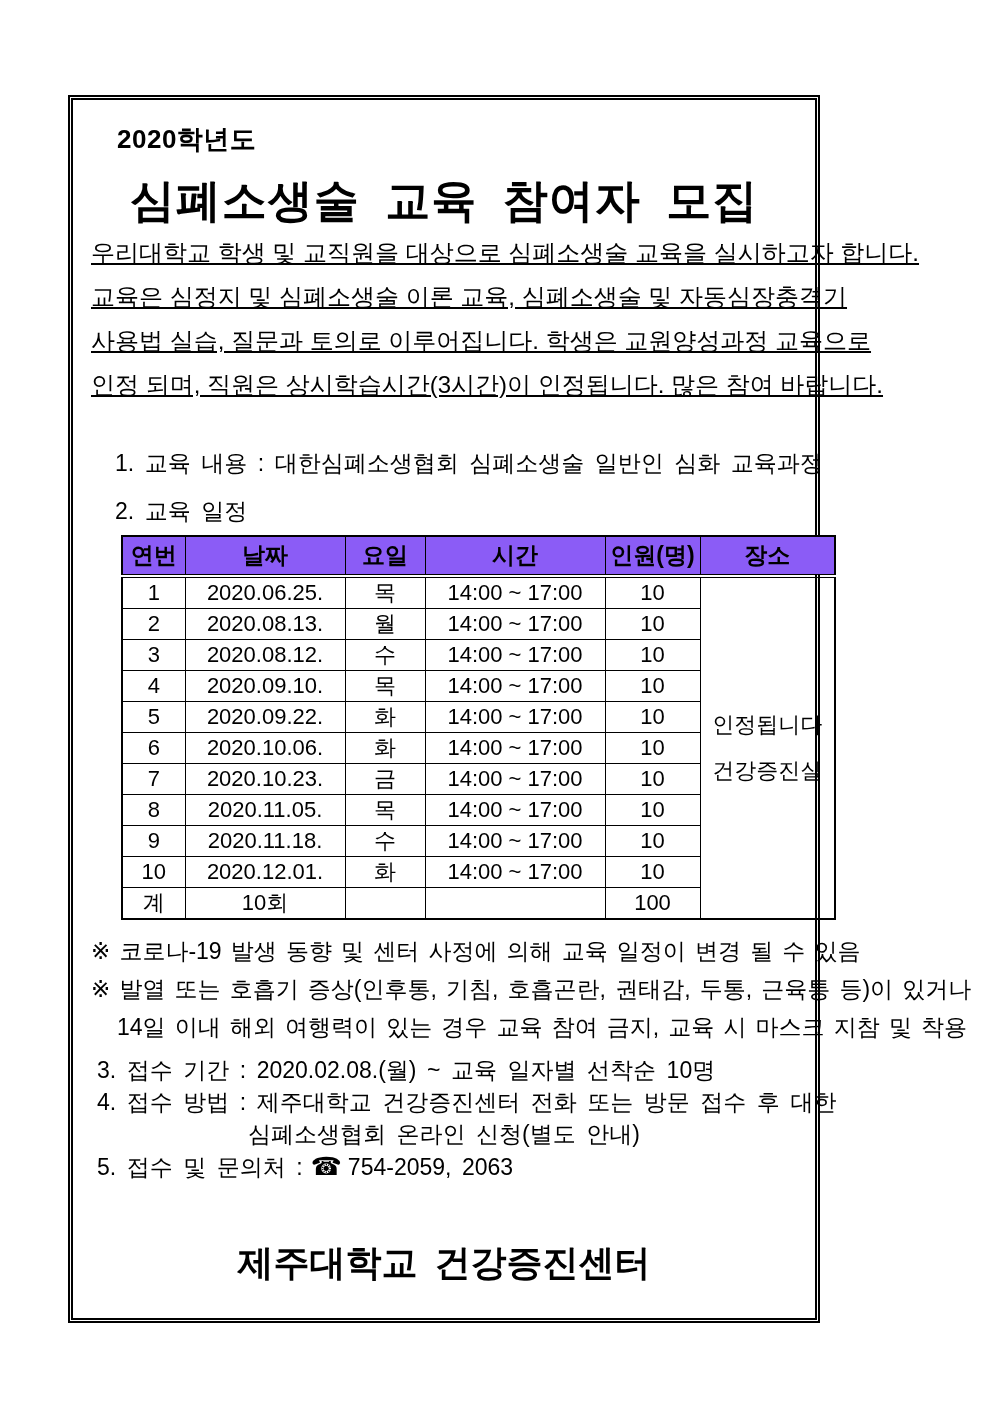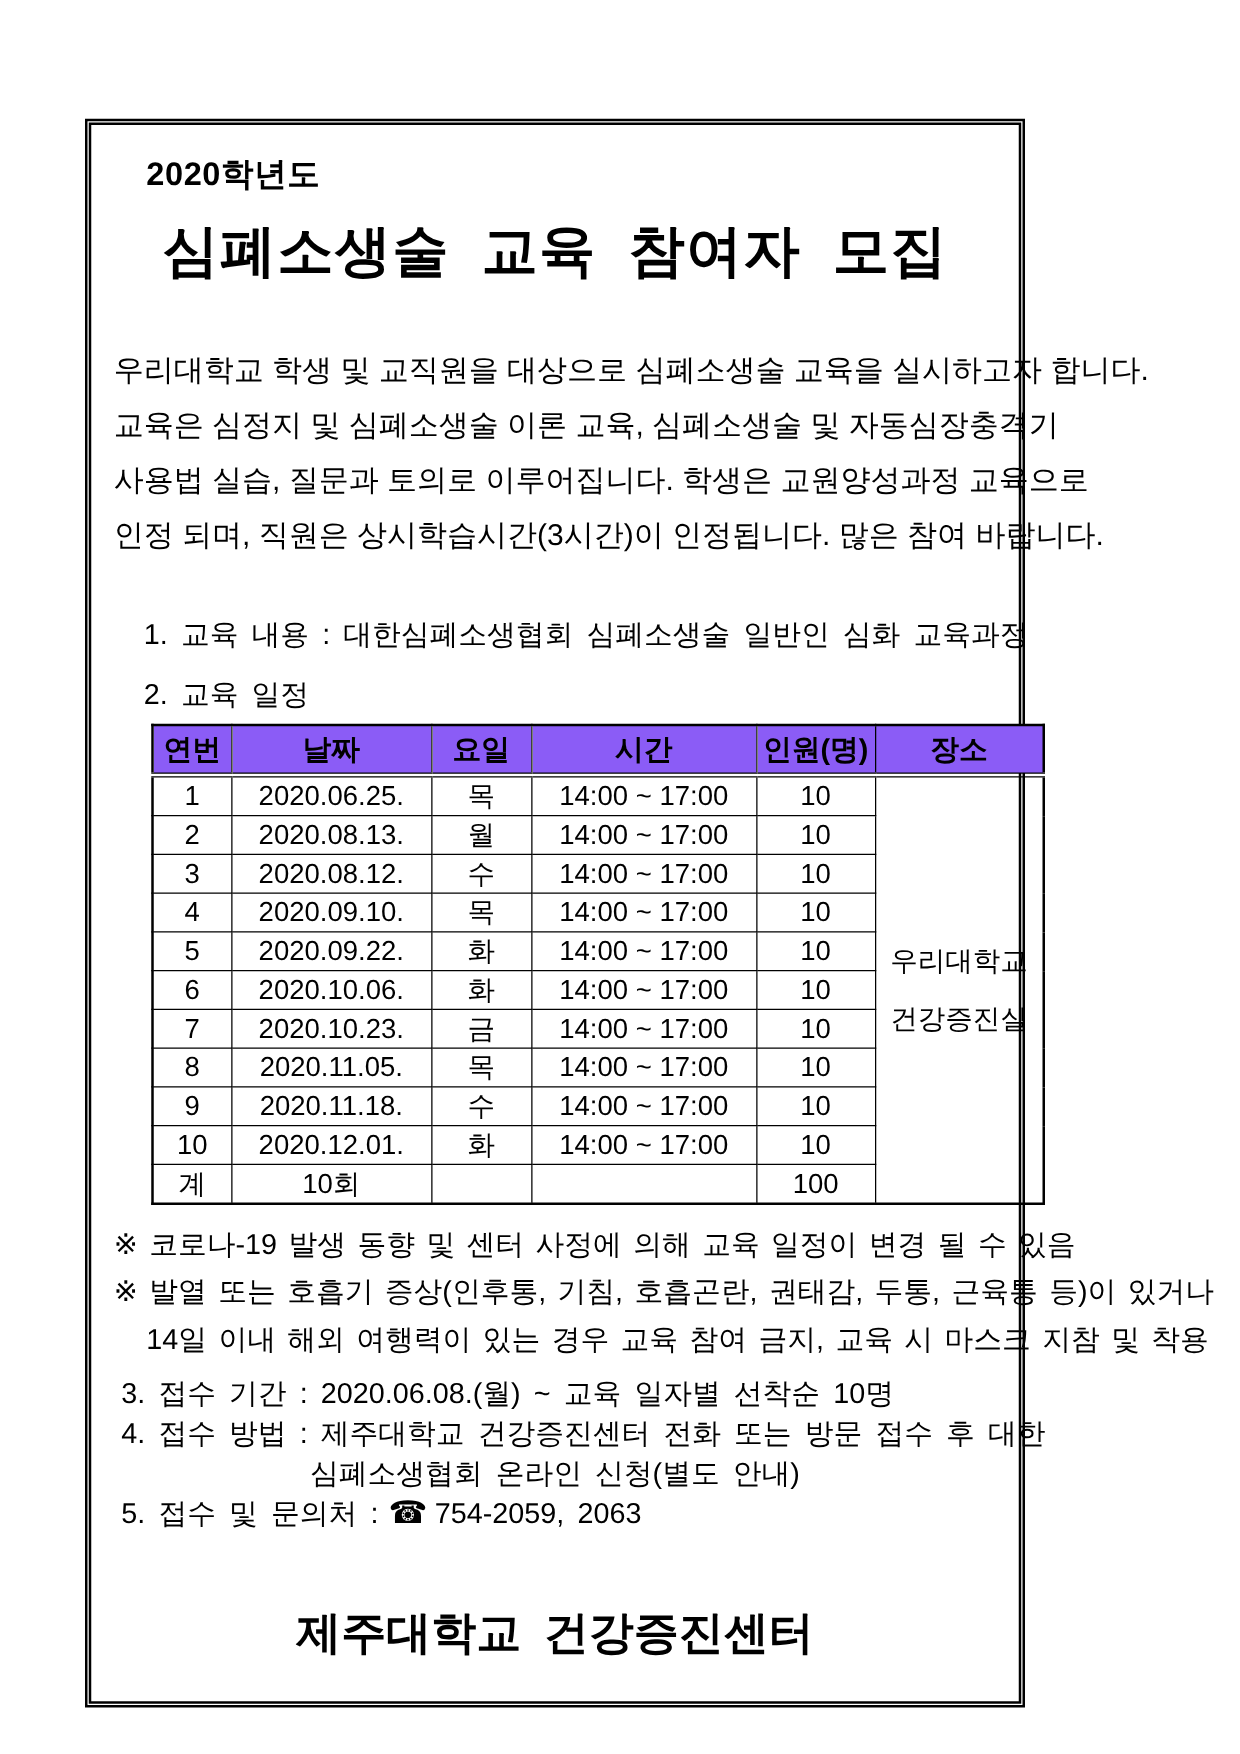--- a/index.html
+++ b/index.html
@@ -31,23 +31,23 @@
   }
   .doc-title {
     margin: 14px 0 0 0;
     text-align: center;
     font-size: 45px;
     font-weight: 700;
     letter-spacing: 1px;
     word-spacing: 12px;
   }
   .intro {
-    margin-top: 44px;
     font-size: 24px;
     line-height: 44px;
+    text-decoration: underline;
   }
   .intro-line {
     white-space: nowrap;
     text-align: justify;
     text-align-last: justify;
   }
   .list-item {
     font-size: 23px;
     line-height: 32px;
     white-space: nowrap;
@@ -111,20 +111,21 @@
   .phone-icon {
     font-size: 25px;
     margin: 0 6px 0 8px;
   }
   .footer-org {
     margin-top: 56px;
     text-align: center;
     font-size: 36px;
     font-weight: 700;
     word-spacing: 8px;
+    font-family: Liberation Serif, serif;
   }
 </style>
 </head>
 <body>
 
 <div class="sheet">
 
   <div class="school-year">2020학년도</div>
 
   <div class="doc-title">심폐소생술 교육 참여자 모집</div>
@@ -159,21 +160,21 @@
       </tr>
     </thead>
     <tbody>
       <tr>
         <td>1</td>
         <td>2020.06.25.</td>
         <td>목</td>
         <td>14:00 ~ 17:00</td>
         <td>10</td>
         <td class="loc-cell" rowspan="11">
-          <div>우리대학교</div>
+          <div>인정됩니다</div>
           <div>건강증진실</div>
         </td>
       </tr>
       <tr>
         <td>2</td>
         <td>2020.08.13.</td>
         <td>월</td>
         <td>14:00 ~ 17:00</td>
         <td>10</td>
       </tr>
@@ -243,21 +244,21 @@
     </tbody>
   </table>
 
   <div class="notes">
     <div class="note-line">※ 코로나-19 발생 동향 및 센터 사정에 의해 교육 일정이 변경 될 수 있음</div>
     <div class="note-line">※ 발열 또는 호흡기 증상(인후통, 기침, 호흡곤란, 권태감, 두통, 근육통 등)이 있거나</div>
     <div class="note-line note-indent">14일 이내 해외 여행력이 있는 경우 교육 참여 금지, 교육 시 마스크 지참 및 착용</div>
   </div>
 
   <div class="lower-items">
-    <div class="list-item li-lower">3. 접수 기간 : 2020.06.08.(월) ~ 교육 일자별 선착순 10명</div>
+    <div class="list-item li-lower">3. 접수 기간 : 2020.02.08.(월) ~ 교육 일자별 선착순 10명</div>
     <div class="list-item li-lower">4. 접수 방법 : 제주대학교 건강증진센터 전화 또는 방문 접수 후 대한</div>
     <div class="list-item item-4b">심폐소생협회 온라인 신청(별도 안내)</div>
     <div class="list-item li-lower">
       <span>5. 접수 및 문의처 :</span><span class="phone-icon">☎</span><span>754-2059, 2063</span>
     </div>
   </div>
 
   <div class="footer-org">제주대학교 건강증진센터</div>
 
 </div>

